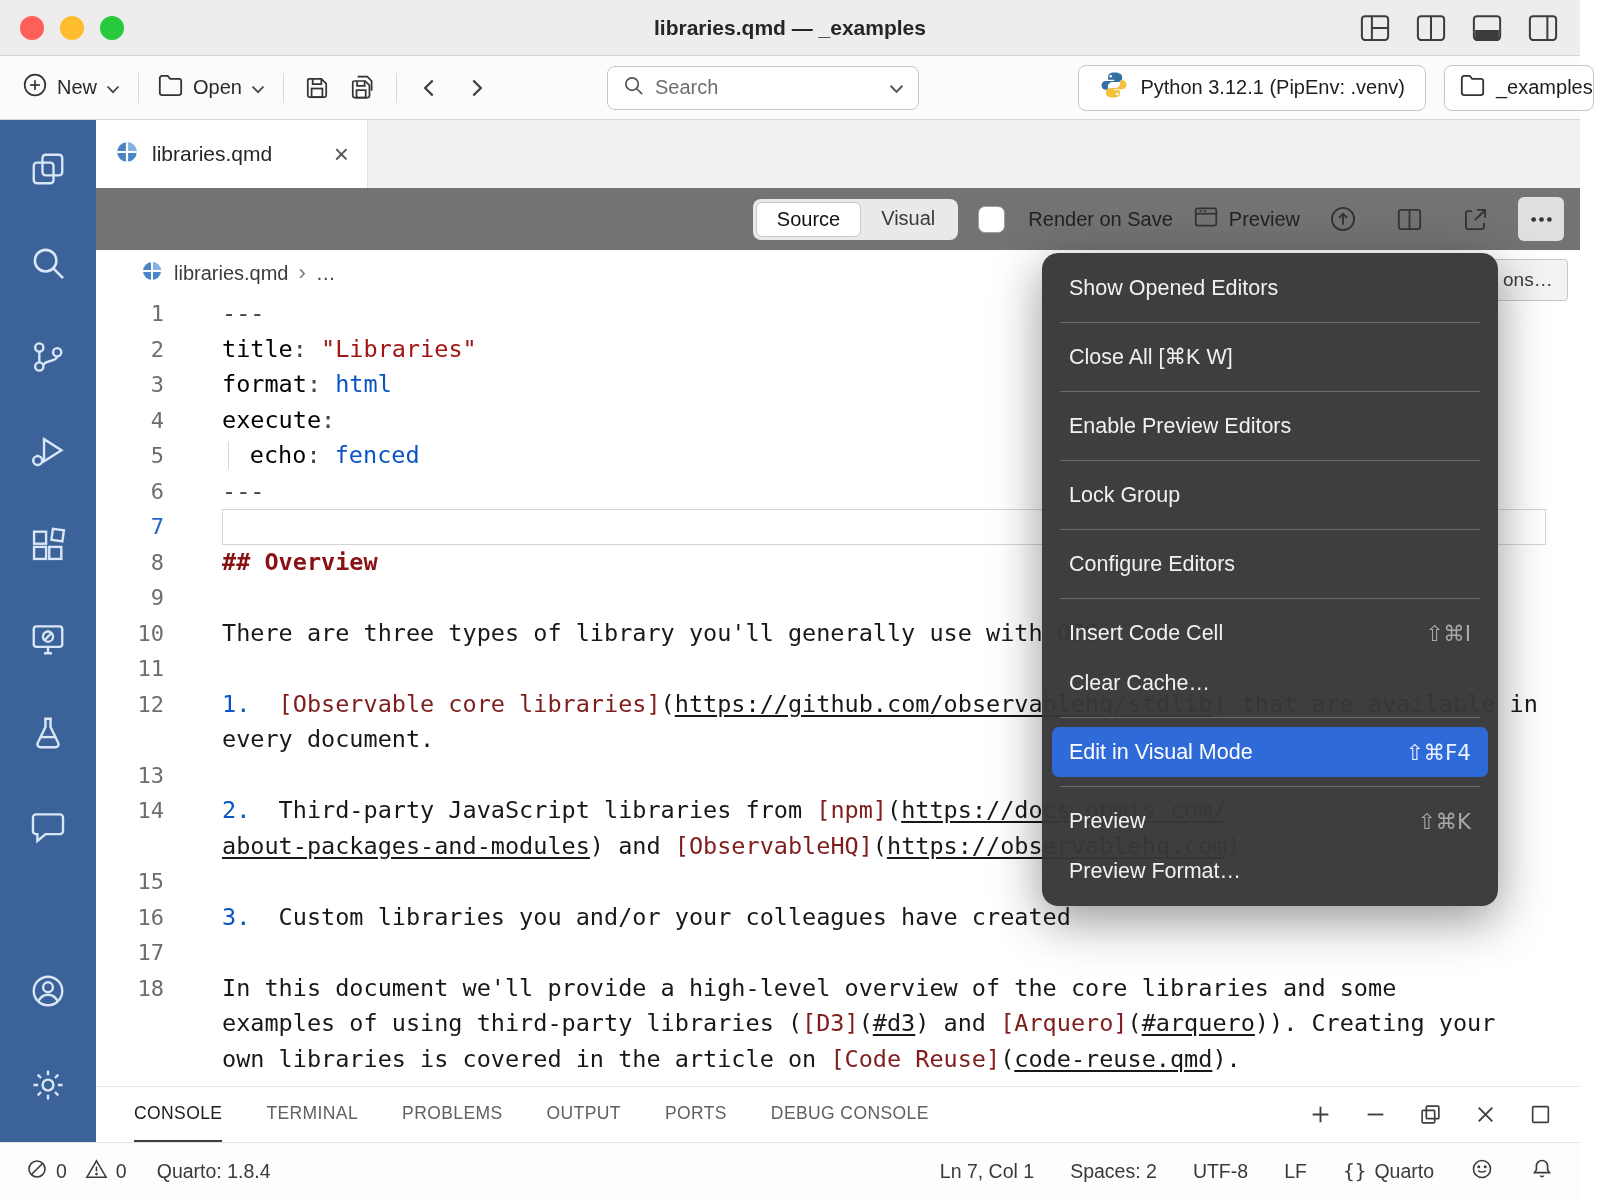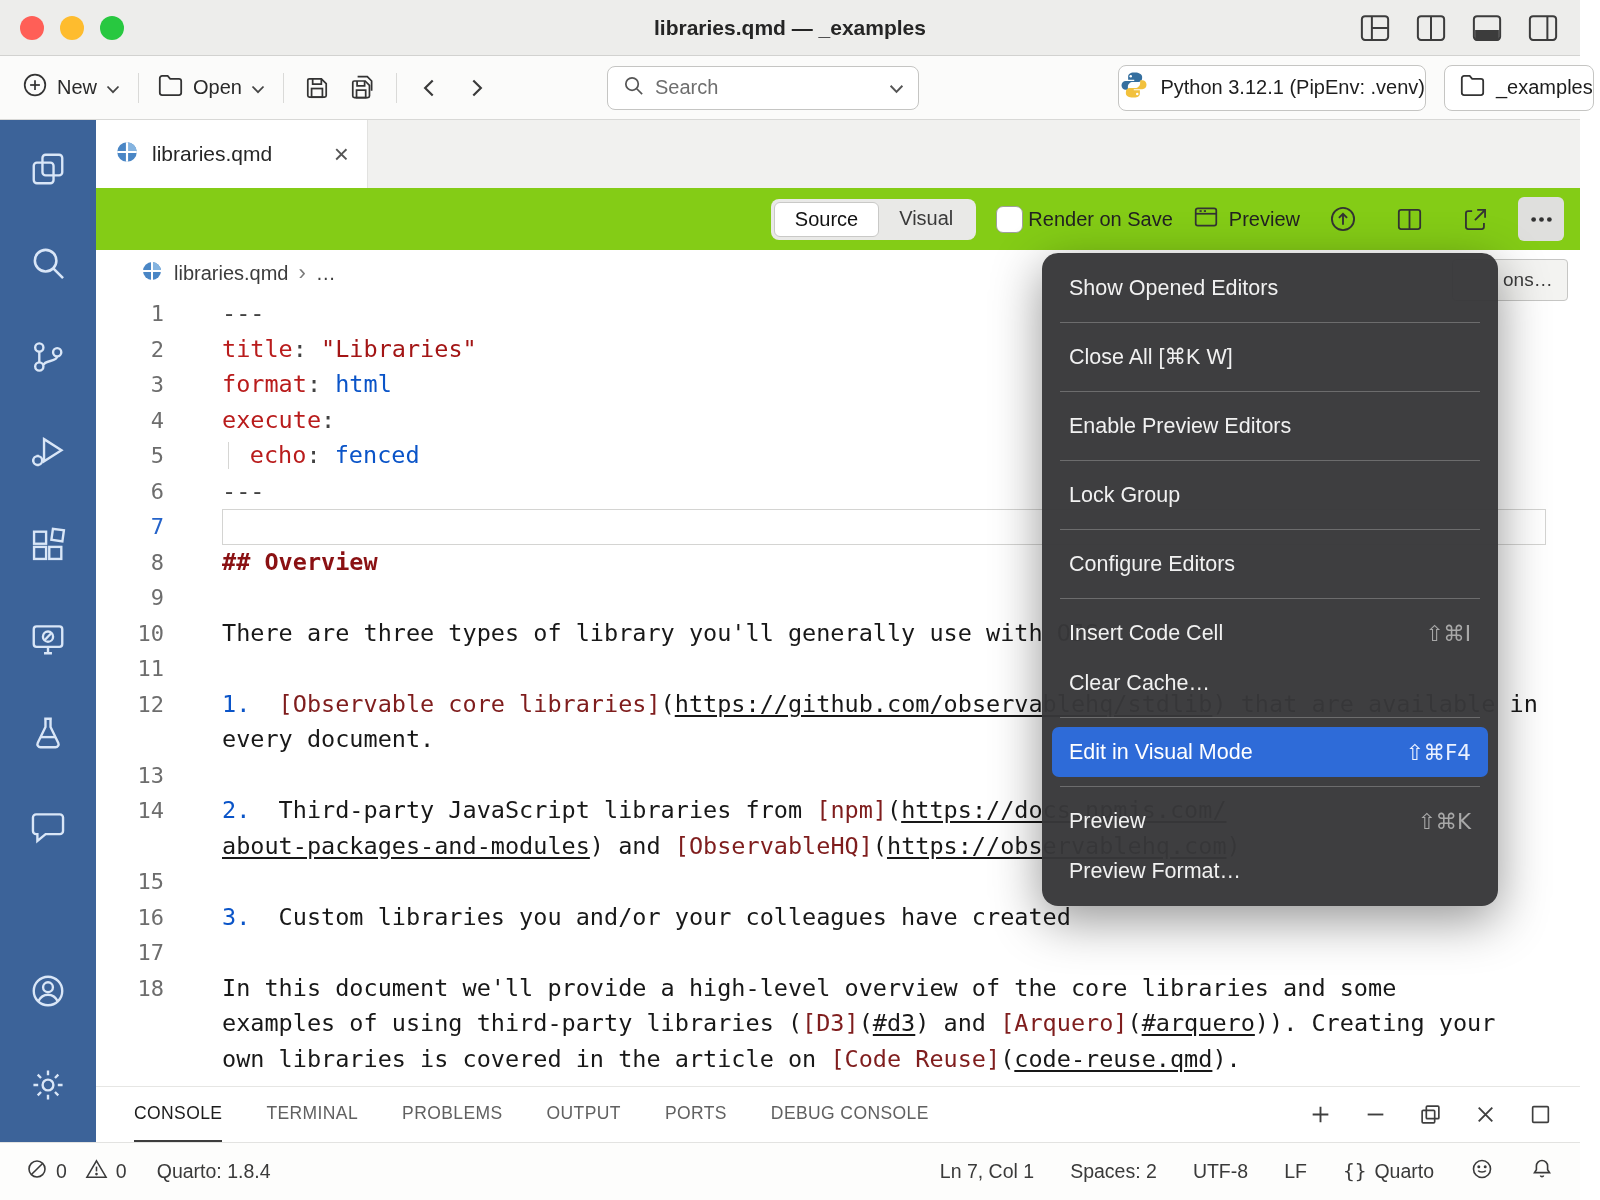--- a/index.html
+++ b/index.html
@@ -16,61 +16,61 @@
   .win-icons { margin-left:auto; display:flex; gap:26px; margin-right:22px; z-index:2; }
   .win-icons svg { display:block; }
 
   
   .toolbar { height:64px; background:#fbfbfa; border-bottom:1px solid #d8d8d6; display:flex; align-items:center; padding:0 14px; flex:none; }
   .tb-btn { display:flex; align-items:center; gap:9px; font-size:20px; color:#2a2a2a; padding:6px 8px; border-radius:6px; }
   .tb-icon-btn { width:46px; height:44px; display:flex; align-items:center; justify-content:center; border-radius:6px; }
   .tb-sep { width:1px; height:30px; background:#dadad8; margin:0 10px; flex:none; }
   .search-box { width:312px; height:44px; border:1px solid #c5c5c3; border-radius:8px; background:#fff; display:flex; align-items:center; padding:0 14px; gap:10px; margin-left:108px; font-size:20px; color:#6e6e6e; }
   .search-box .grow { flex:1; }
-  .interpreter { margin-left:auto; height:46px; border:1px solid #c5c5c3; border-radius:8px; background:#fff; display:flex; align-items:center; gap:11px; padding:0 0; font-size:20px; color:#1e1e1e; flex:none; }
+  .interpreter { margin-left:auto; height:46px; border:1px solid #c5c5c3; border-radius:8px; background:#fff; display:flex; align-items:center; gap:11px; padding:0 20px; font-size:20px; color:#1e1e1e; flex:none; }
   .workspace-btn { height:46px; border:1px solid #c5c5c3; border-radius:8px; background:#fff; display:flex; align-items:center; gap:10px; padding:0 14px; font-size:20px; margin-left:18px; width:150px; overflow:hidden; white-space:nowrap; flex:none; margin-right:-28px; }
 
   
   .main { flex:1; display:flex; min-height:0; }
   .activitybar { width:96px; background:#3c6399; display:flex; flex-direction:column; align-items:center; padding-top:2px; flex:none; }
   .ab-btn { width:96px; height:94px; display:flex; align-items:center; justify-content:center; }
   .ab-spacer { flex:1; }
   .ab-btn svg { display:block; }
 
   .content { flex:1; display:flex; flex-direction:column; min-width:0; background:#fff; }
 
   
   .tabbar { height:68px; background:#f1f1ef; display:flex; flex:none; }
   .tab { width:272px; background:#fff; border-right:1px solid #e2e2e0; display:flex; align-items:center; gap:12px; padding:0 18px; font-size:21px; color:#262626; }
   .tab .grow { flex:1; }
   .tab-close { font-size:26px; color:#555; line-height:1; }
 
   
-  .editor-toolbar { height:62px; background:#84cc16; display:flex; align-items:center; justify-content:flex-end; gap:20px; padding-right:16px; flex:none; }
+  .editor-toolbar { height:62px; background:#737373; display:flex; align-items:center; justify-content:flex-end; gap:20px; padding-right:16px; flex:none; }
   .segmented { display:flex; background:#e9e9e7; border-radius:8px; padding:3px; font-size:20px; }
   .seg-opt { padding:5px 20px; border-radius:6px; color:#3a3a3a; }
   .seg-opt.active { background:#fff; border:1px solid #c9c9c7; color:#111; }
-  .check-row { display:flex; align-items:center; gap:5px; font-size:20px; color:#222; }
+  .check-row { display:flex; align-items:center; gap:23px; font-size:20px; color:#222; }
   .checkbox { width:27px; height:27px; border:1.5px solid #9f9f9d; border-radius:7px; background:#fff; }
   .preview-btn { display:flex; align-items:center; gap:10px; font-size:20px; color:#222; }
   .icon-btn { width:46px; height:44px; display:flex; align-items:center; justify-content:center; border-radius:6px; }
   .icon-btn.active { background:#dfdfdd; }
 
   
   .breadcrumb { height:46px; display:flex; align-items:center; gap:10px; padding-left:44px; font-size:20px; color:#3c3c3c; flex:none; }
   .bc-sep { color:#7a7a7a; font-size:22px; }
 
   
   .editor { flex:1; min-height:0; overflow:hidden; font-family:"DejaVu Sans Mono","Liberation Mono",monospace; font-size:23.5px; line-height:35.5px; }
   .code-row { display:flex; height:35.5px; }
   .gutter-cell { width:100px; flex:none; text-align:right; padding-right:32px; color:#6d6d6d; font-size:22px; }
   .code-row.current .gutter-cell { color:#2563c9; }
   .code-text { flex:1; margin-left:26px; margin-right:34px; white-space:pre; color:#181818; }
   .code-row.current .code-text { outline:1.5px solid #d4d4d2; outline-offset:-1px; }
-  .seg-key{ color:#b91c1c; } .seg-str{ color:#a31515; } .seg-label{ color:#7f1d1d; }
+  .seg-key{ color:#000000; } .seg-str{ color:#a31515; } .seg-label{ color:#7f1d1d; }
   .seg-val{ color:#0a54c8; } .seg-num{ color:#0a54c8; }
   .seg-punct{ color:#424242; } .seg-txt{ color:#181818; }
   .seg-url{ color:#181818; text-decoration:underline; text-underline-offset:3px; }
   .seg-h2{ color:#8a1113; font-weight:700; }
   .seg-guide{ display:inline-block; width:0; border-left:1.5px solid #d6d6d4; height:27px; vertical-align:-6px; margin-left:6px; margin-right:-7.5px; }
 
   
   .panel-tabs { height:56px; border-top:1px solid #e6e6e4; display:flex; align-items:stretch; padding-left:38px; flex:none; }
   .ptab { display:flex; align-items:center; margin-right:44px; font-size:17.5px; letter-spacing:.4px; color:#616161; border-bottom:2px solid transparent; }
   .ptab.active { color:#1c1c1c; border-bottom-color:#3d3d3d; }

